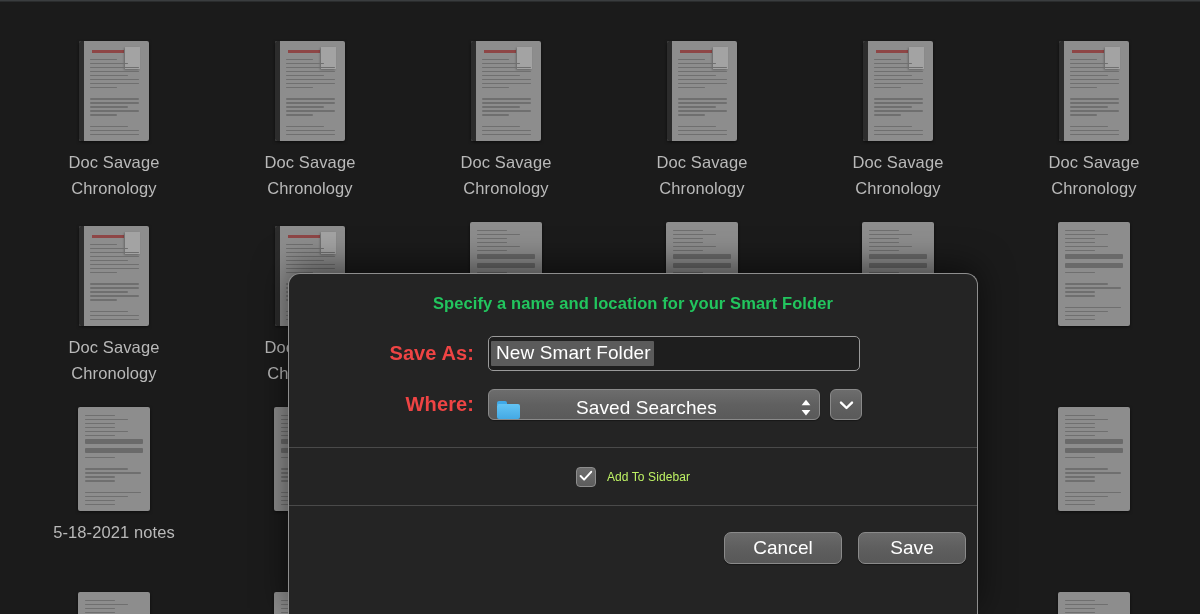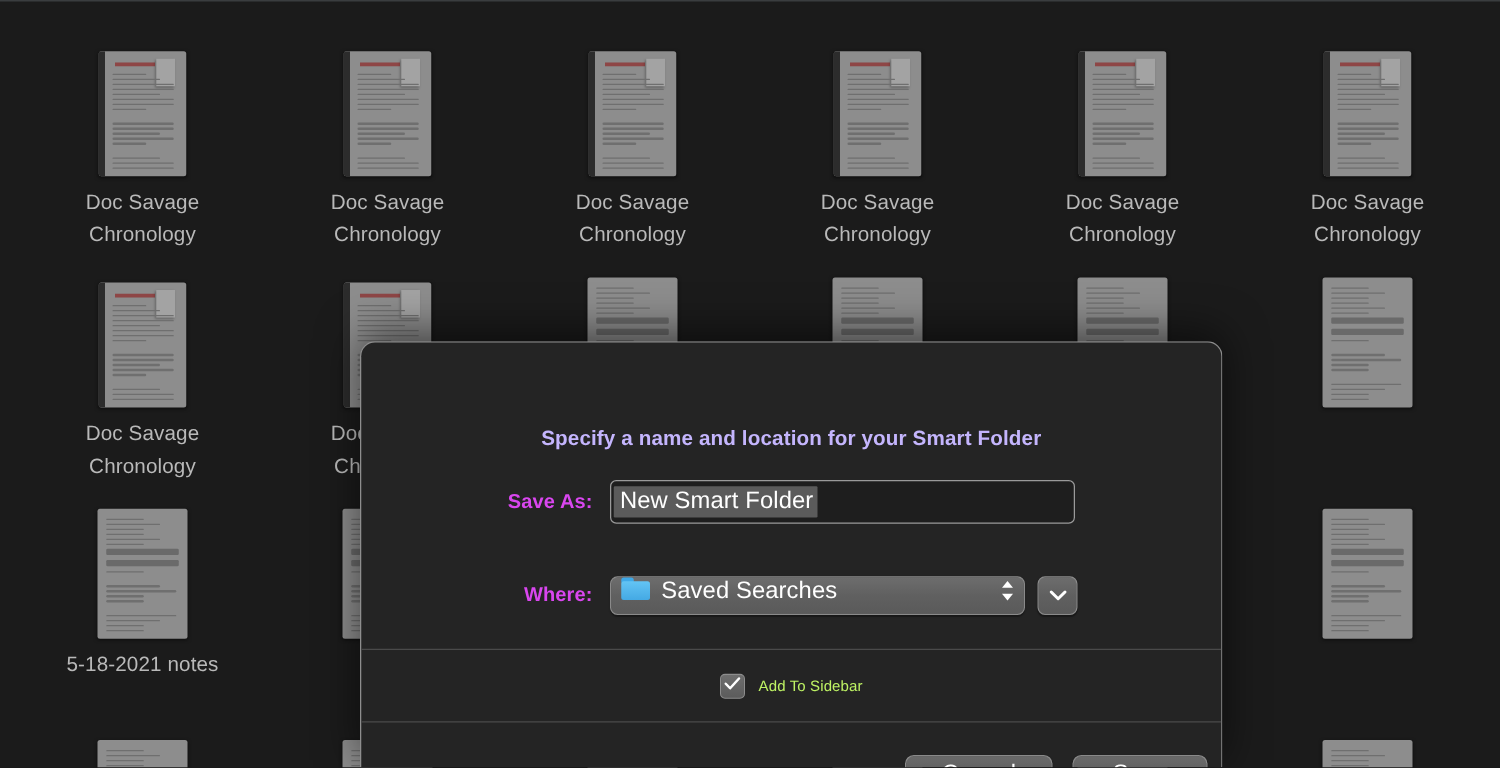--- a/index.html
+++ b/index.html
@@ -120,45 +120,44 @@
     border: 1px solid #8e8e8e;
     border-bottom: none;
     border-top-left-radius: 12px;
     border-top-right-radius: 12px;
     box-shadow: 0 -6px 34px rgba(0,0,0,.55);
     overflow: hidden;
   }
 
   .sheet-title {
     text-align: center;
-    color: #c4b5fd;
+    color: #22c55e;
     font-size: 16.5px;
     font-weight: bold;
     padding-top: 20px;
     letter-spacing: .1px;
-    margin-top: 48px;
   }
 
   .form {
     padding: 0 0 0 0;
   }
 
   .row {
     display: flex;
     align-items: center;
     margin-top: 23px;
   }
-  .row.where { margin-top: 42px; }
+  .row.where { margin-top: 18px; }
 
   .row-label {
     width: 199px;
     text-align: right;
     padding-right: 14px;
-    color: #d946ef;
-    font-size: 16px;
+    color: #ef4444;
+    font-size: 20px;
     font-weight: bold;
     letter-spacing: .1px;
   }
 
   
   .textfield {
     width: 372px;
     height: 35px;
     background: #1e1e1e;
     border: 1px solid #9a9a9a;
@@ -179,23 +178,24 @@
   }
 
   
   .popup {
     width: 332px;
     height: 31px;
     background: linear-gradient(to bottom, #6d6d6d 0%, #606060 50%, #5a5a5a 100%);
     border: 1px solid #8a8a8a;
     border-radius: 6px;
     display: flex;
-    align-items: flex-start;
+    align-items: flex-end;
     padding: 0 6px 0 8px;
     box-shadow: 0 1px 1px rgba(0,0,0,.35);
+    gap: 47px;
   }
   .folder-icon {
     width: 23px; height: 18px;
     position: relative;
     flex: none;
     margin-right: 9px;
   }
   .folder-icon .tab {
     position: absolute;
     left: 0; top: 0;

